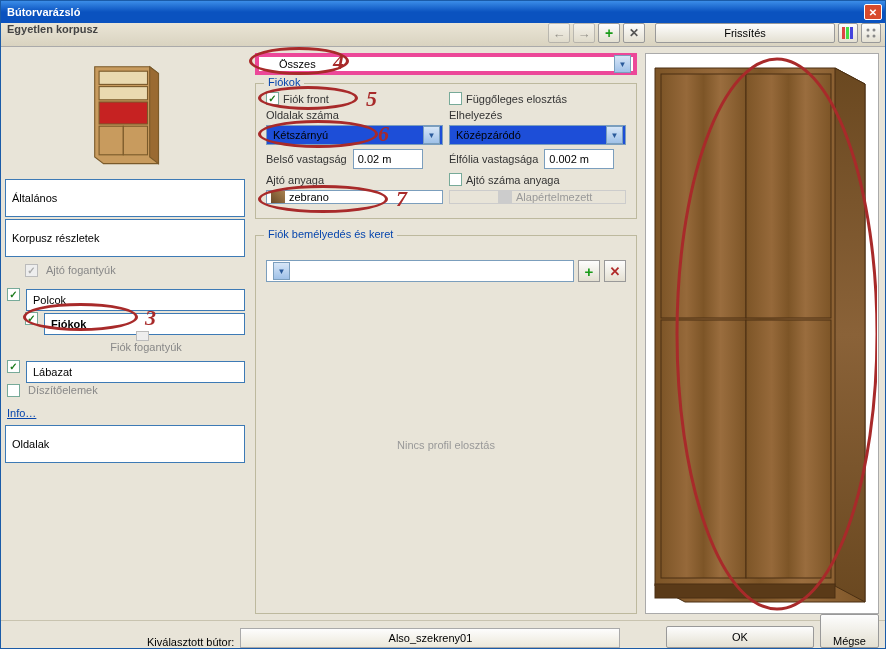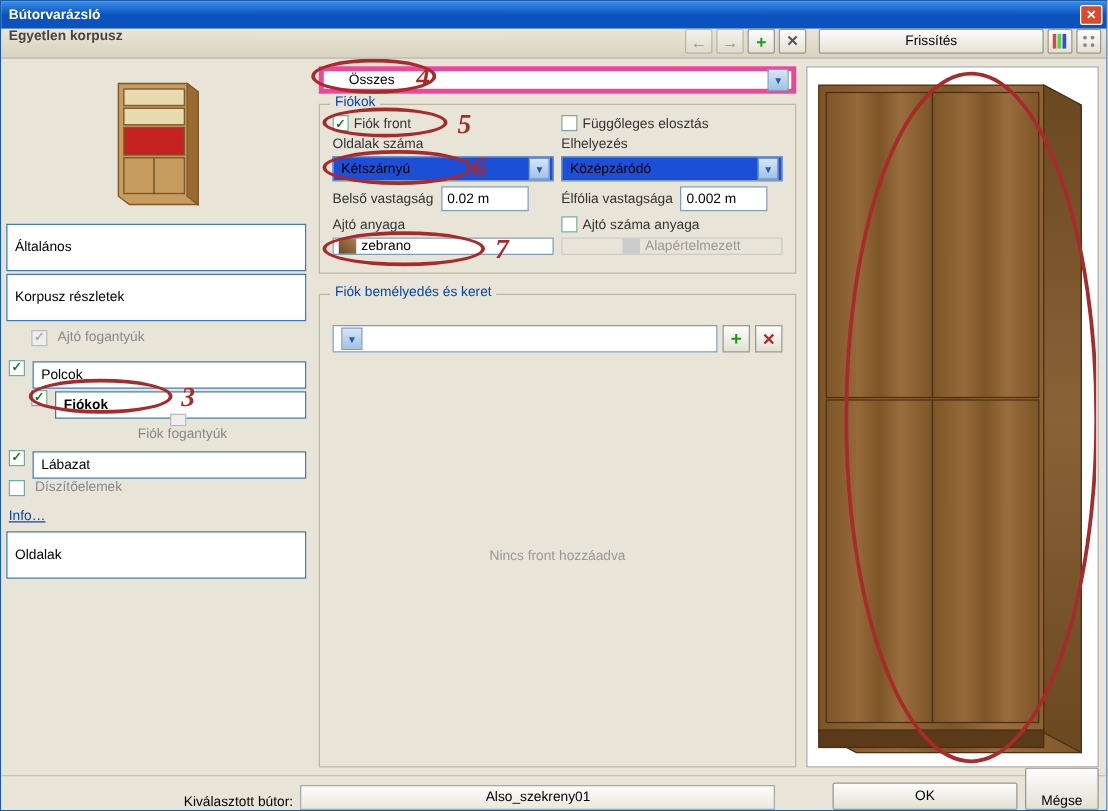--- a/index.html
+++ b/index.html
@@ -295,21 +295,21 @@
       <div class="fieldset2">
         <span class="fieldset2-legend">Fiók bemélyedés és keret</span>
         <div class="fs2-top">
           <div class="fs2-combo">
             <span class="txt"></span>
             <div class="combo-drop-btn">▼</div>
           </div>
           <div class="fs2-add">+</div>
           <div class="fs2-del">✕</div>
         </div>
-        <div class="fs2-empty">Nincs front hozzáadva</div>
+        <div class="fs2-empty">Nincs profil elosztás</div>
       </div>
     </div>
 
     <div class="right-panel">
       <div class="preview">
         <svg width="230" height="560" viewBox="0 0 230 560">
           <defs>
             <linearGradient id="wood" x1="0" y1="0" x2="1" y2="0">
               <stop offset="0" stop-color="#7d5527"></stop>
               <stop offset="0.3" stop-color="#96693a"></stop>

